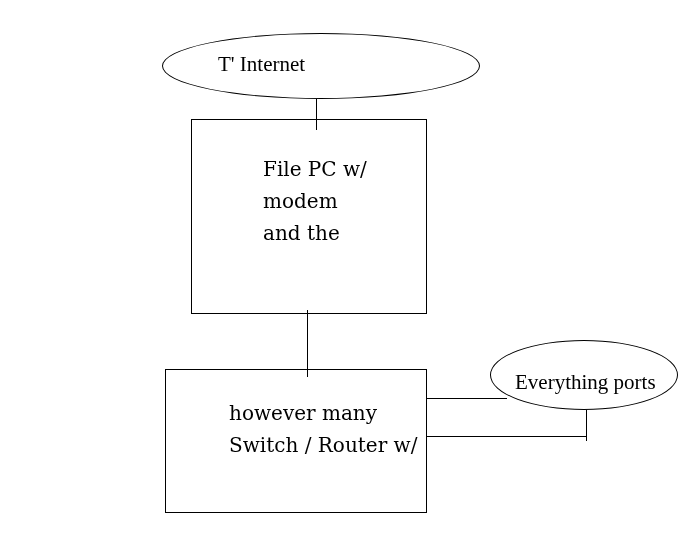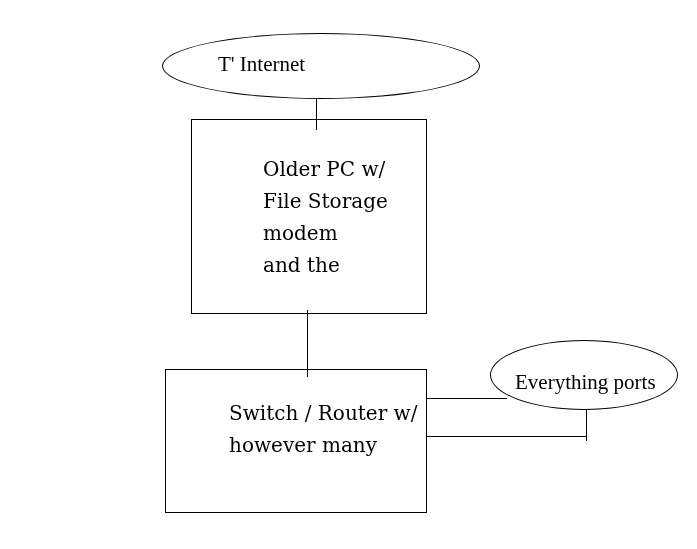--- a/index.html
+++ b/index.html
@@ -78,32 +78,31 @@
 
 <div class="canvas">
 
   <div class="shape ellipse internet-ellipse"></div>
   <div class="label ellipse-label internet-label">T' Internet</div>
 
   <div class="line conn-internet-pc"></div>
 
   <div class="shape older-pc-box"></div>
   <div class="label box-label older-pc-label">
-    <div>Older PC w/</div>
-    <div>File Storage</div>
+    <div>File PC w/</div>
     <div>modem</div>
     <div>and the</div>
   </div>
 
   <div class="line conn-pc-switch"></div>
 
   <div class="shape switch-box"></div>
   <div class="label box-label switch-label">
+    <div>however many</div>
     <div>Switch / Router w/</div>
-    <div>however many</div>
   </div>
 
   <div class="shape ellipse else-ellipse"></div>
   <div class="label ellipse-label else-label">Everything ports</div>
 
   <div class="line conn-else-upper"></div>
   <div class="line conn-else-lower"></div>
   <div class="line conn-else-drop"></div>
 
 </div>

